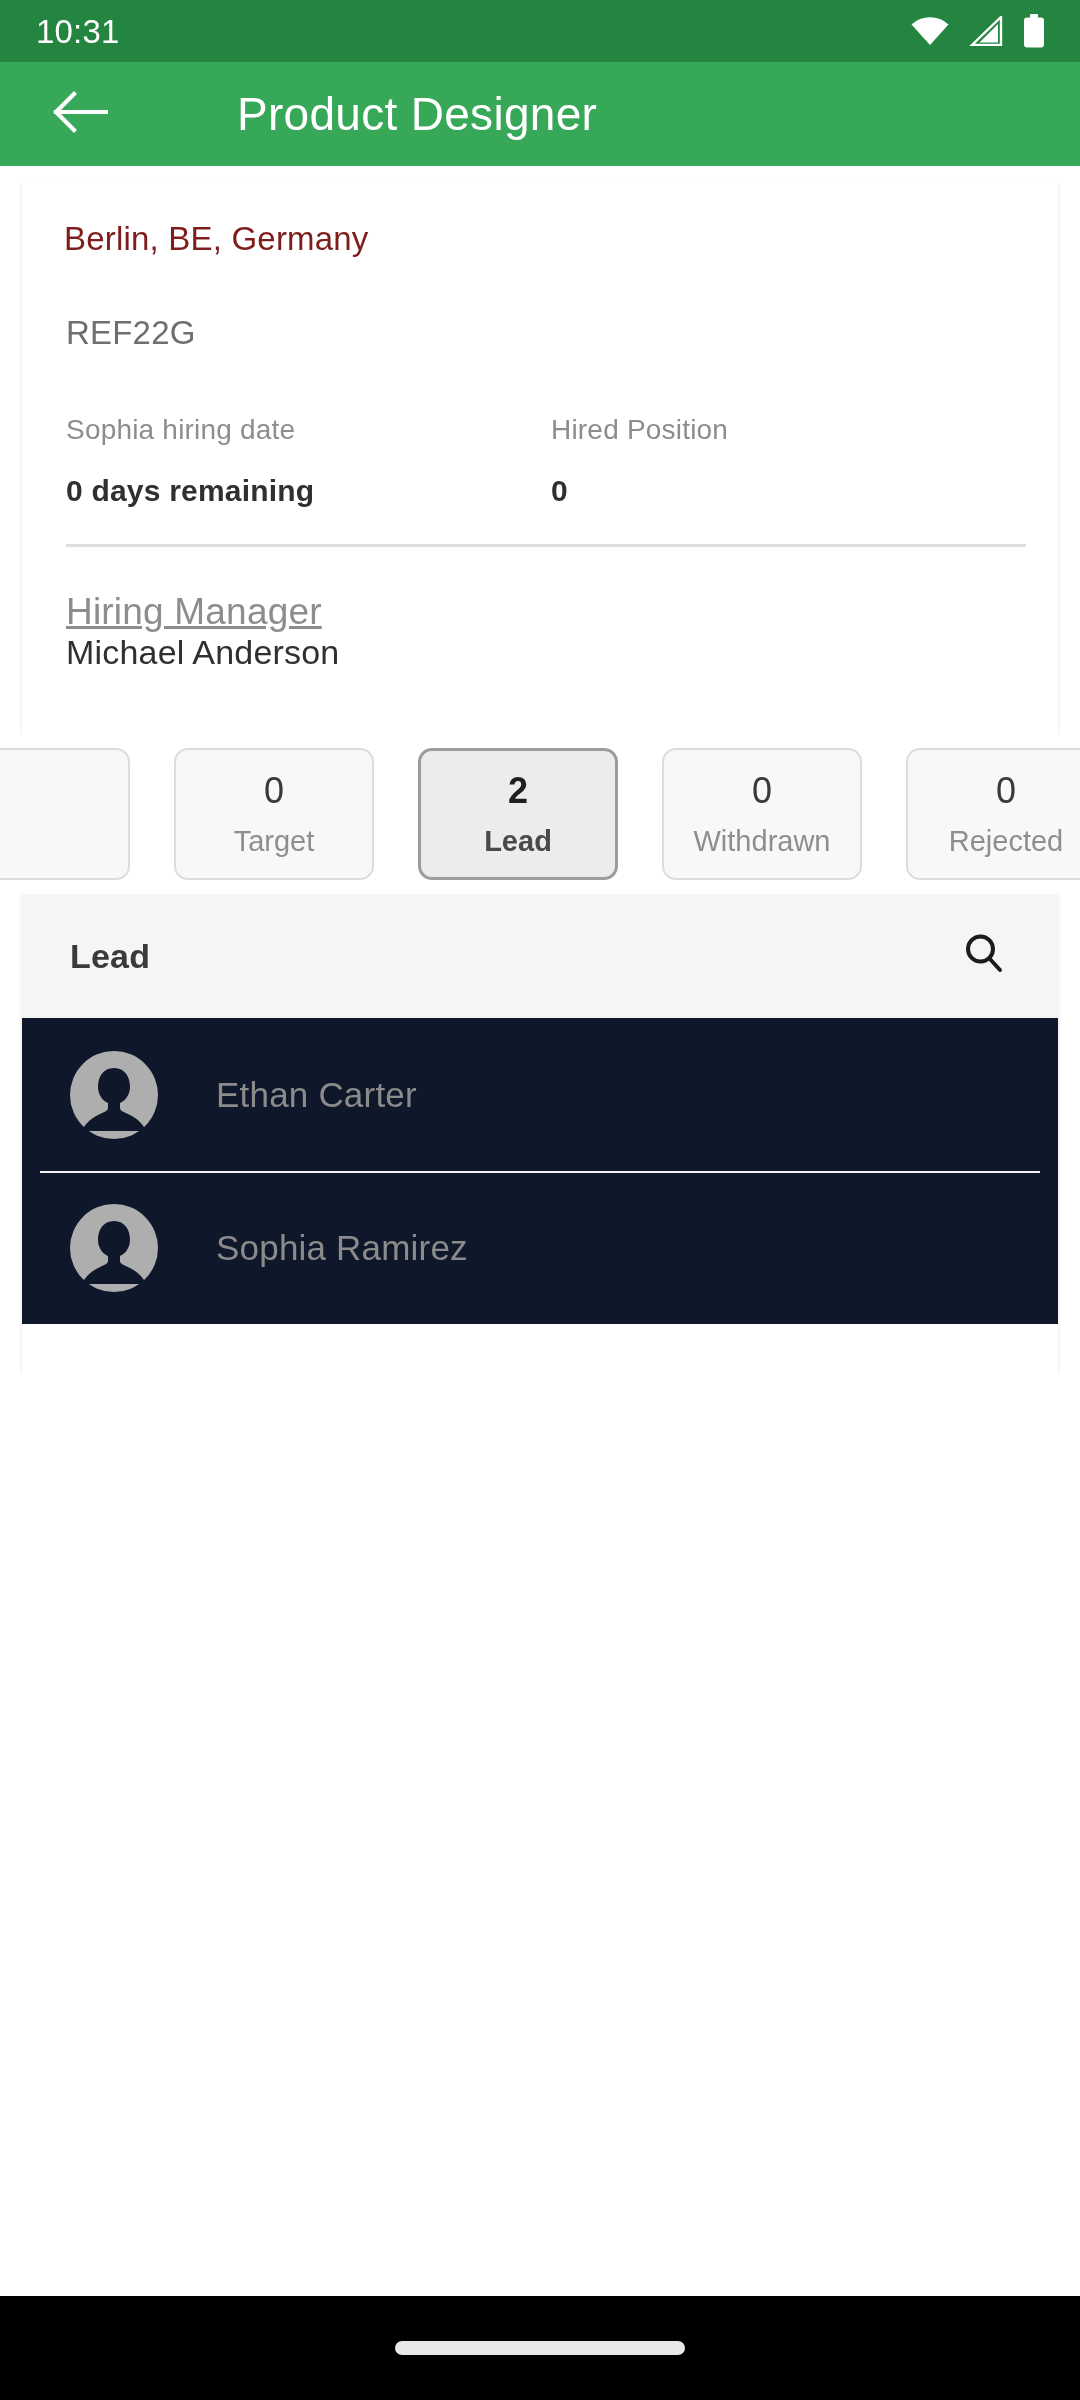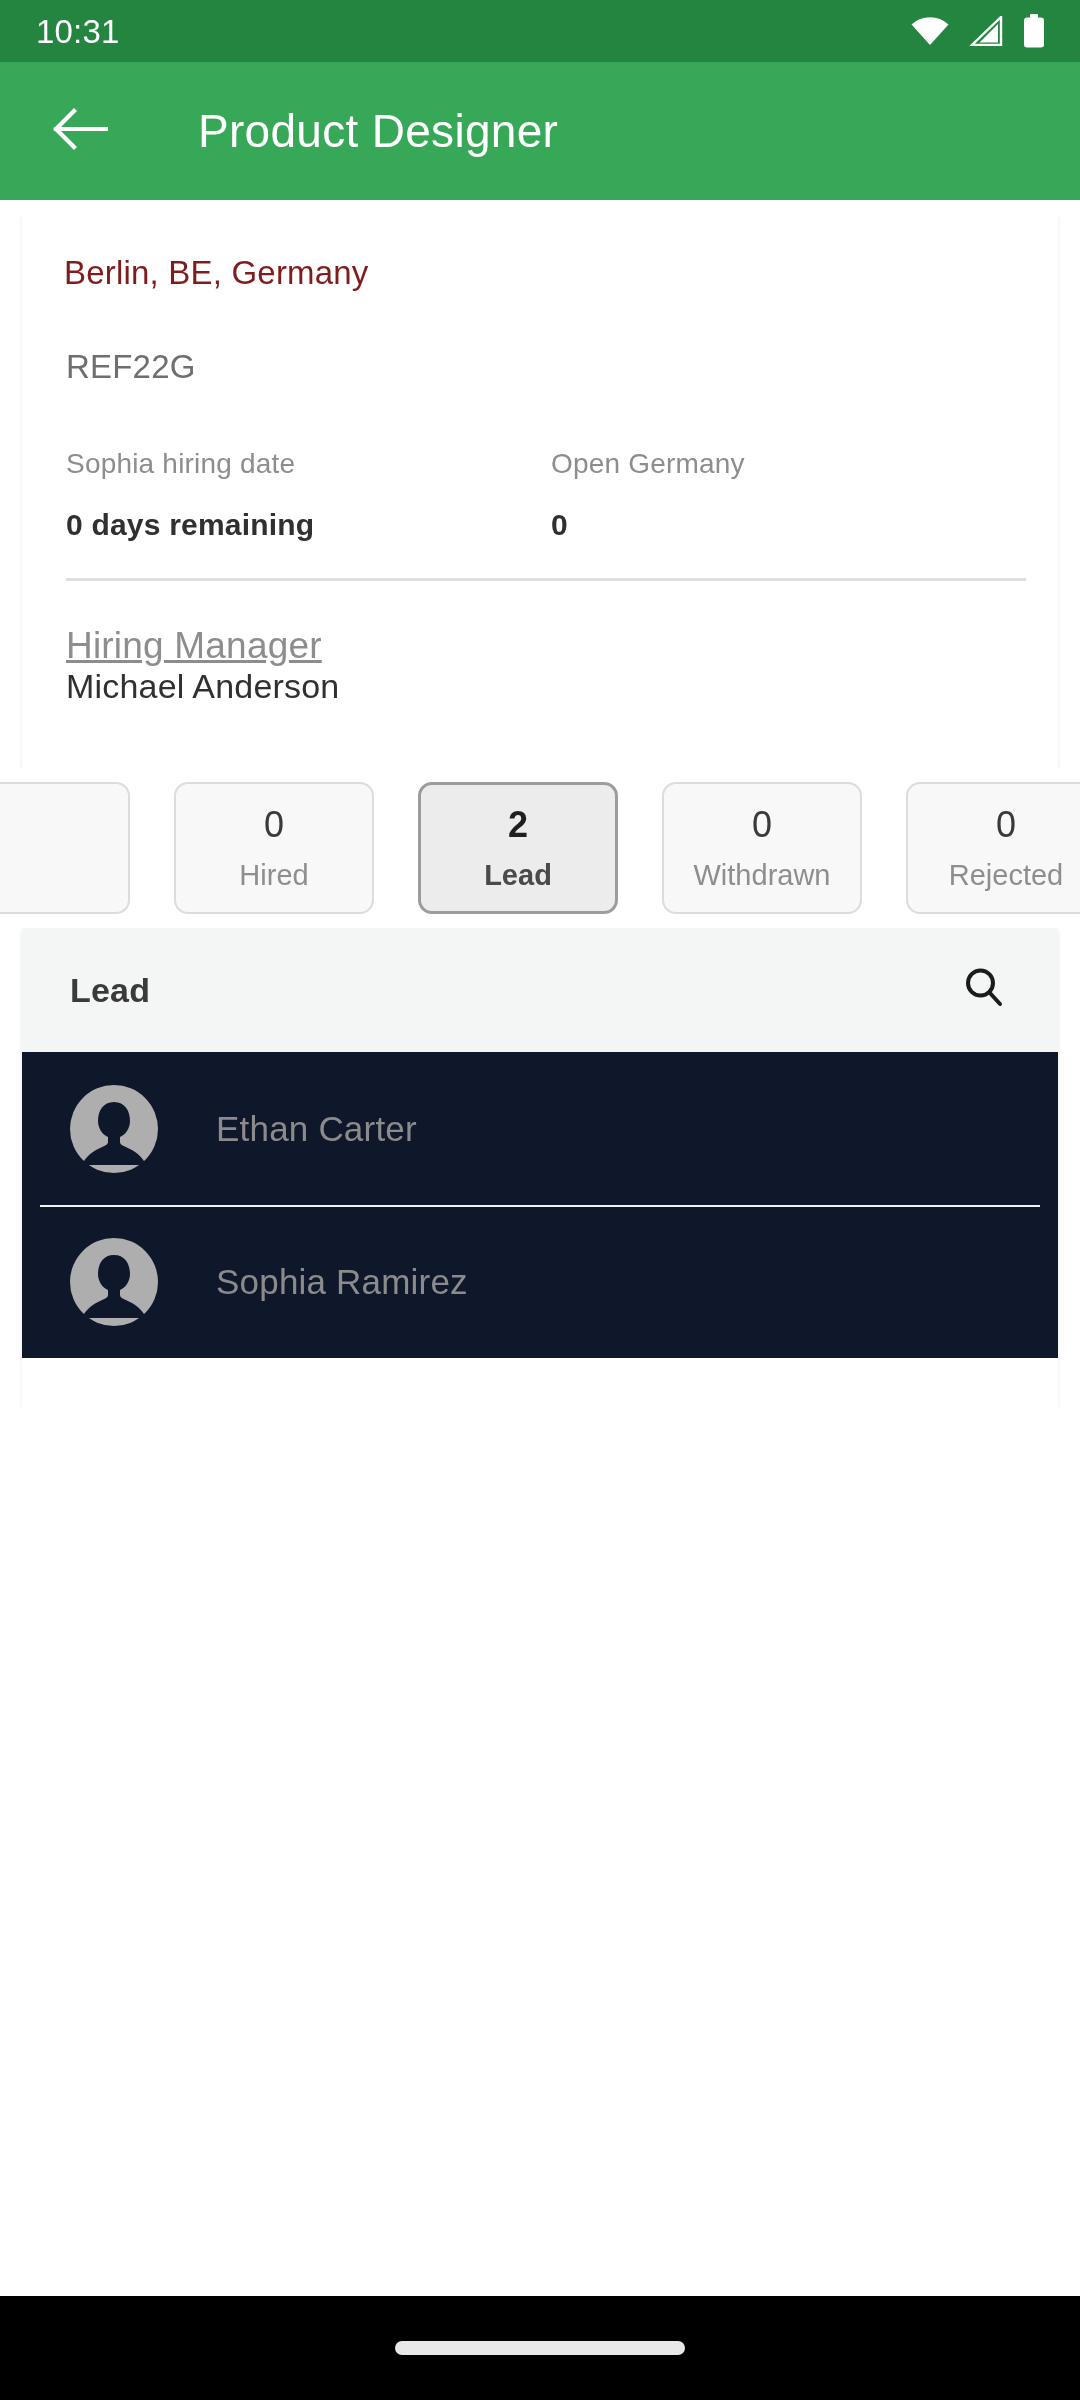--- a/index.html
+++ b/index.html
@@ -22,24 +22,25 @@
     color:#ffffff; font-size:33px; letter-spacing:.2px;
     font-weight:400; line-height:1;
   }
   .status-icons{
     margin-left:auto; display:flex; align-items:center; gap:18px;
   }
   .status-icons svg{ display:block; }
 
   
   .app-bar{
-    height:138px; width:1080px;
+    height:104px; width:1080px;
     background:#37A858;
     display:flex; align-items:center;
     padding-left:44px;
+    gap:39px;
   }
   .back-btn{
     width:72px; height:72px;
     display:flex; align-items:center; justify-content:center;
     flex:0 0 auto;
   }
   .app-title{
     color:#ffffff; font-size:46px; font-weight:400;
     margin-left:82px; letter-spacing:.3px;
     white-space:nowrap;
@@ -221,21 +222,21 @@
   <div class="info-card">
     <div class="loc-text">Berlin, BE, Germany</div>
     <div class="ref-text">REF22G</div>
 
     <div class="stat-row">
       <div class="stat-col">
         <div class="stat-label">Sophia hiring date</div>
         <div class="stat-value">0 days remaining</div>
       </div>
       <div class="stat-col">
-        <div class="stat-label">Open Germany</div>
+        <div class="stat-label">Hired Position</div>
         <div class="stat-value">0</div>
       </div>
     </div>
 
     <div class="divider"></div>
 
     <div class="mgr-block">
       <div class="mgr-label">Hiring Manager</div>
       <div class="mgr-value">Michael Anderson</div>
     </div>
@@ -244,21 +245,21 @@
   </div>
 
   <div class="chips-wrap">
     <div class="chips-rail">
       <div class="chip">
         <div class="chip-count"></div>
         <div class="chip-label"></div>
       </div>
       <div class="chip">
         <div class="chip-count">0</div>
-        <div class="chip-label">Hired</div>
+        <div class="chip-label">Target</div>
       </div>
       <div class="chip selected">
         <div class="chip-count">2</div>
         <div class="chip-label">Lead</div>
       </div>
       <div class="chip">
         <div class="chip-count">0</div>
         <div class="chip-label">Withdrawn</div>
       </div>
       <div class="chip">

